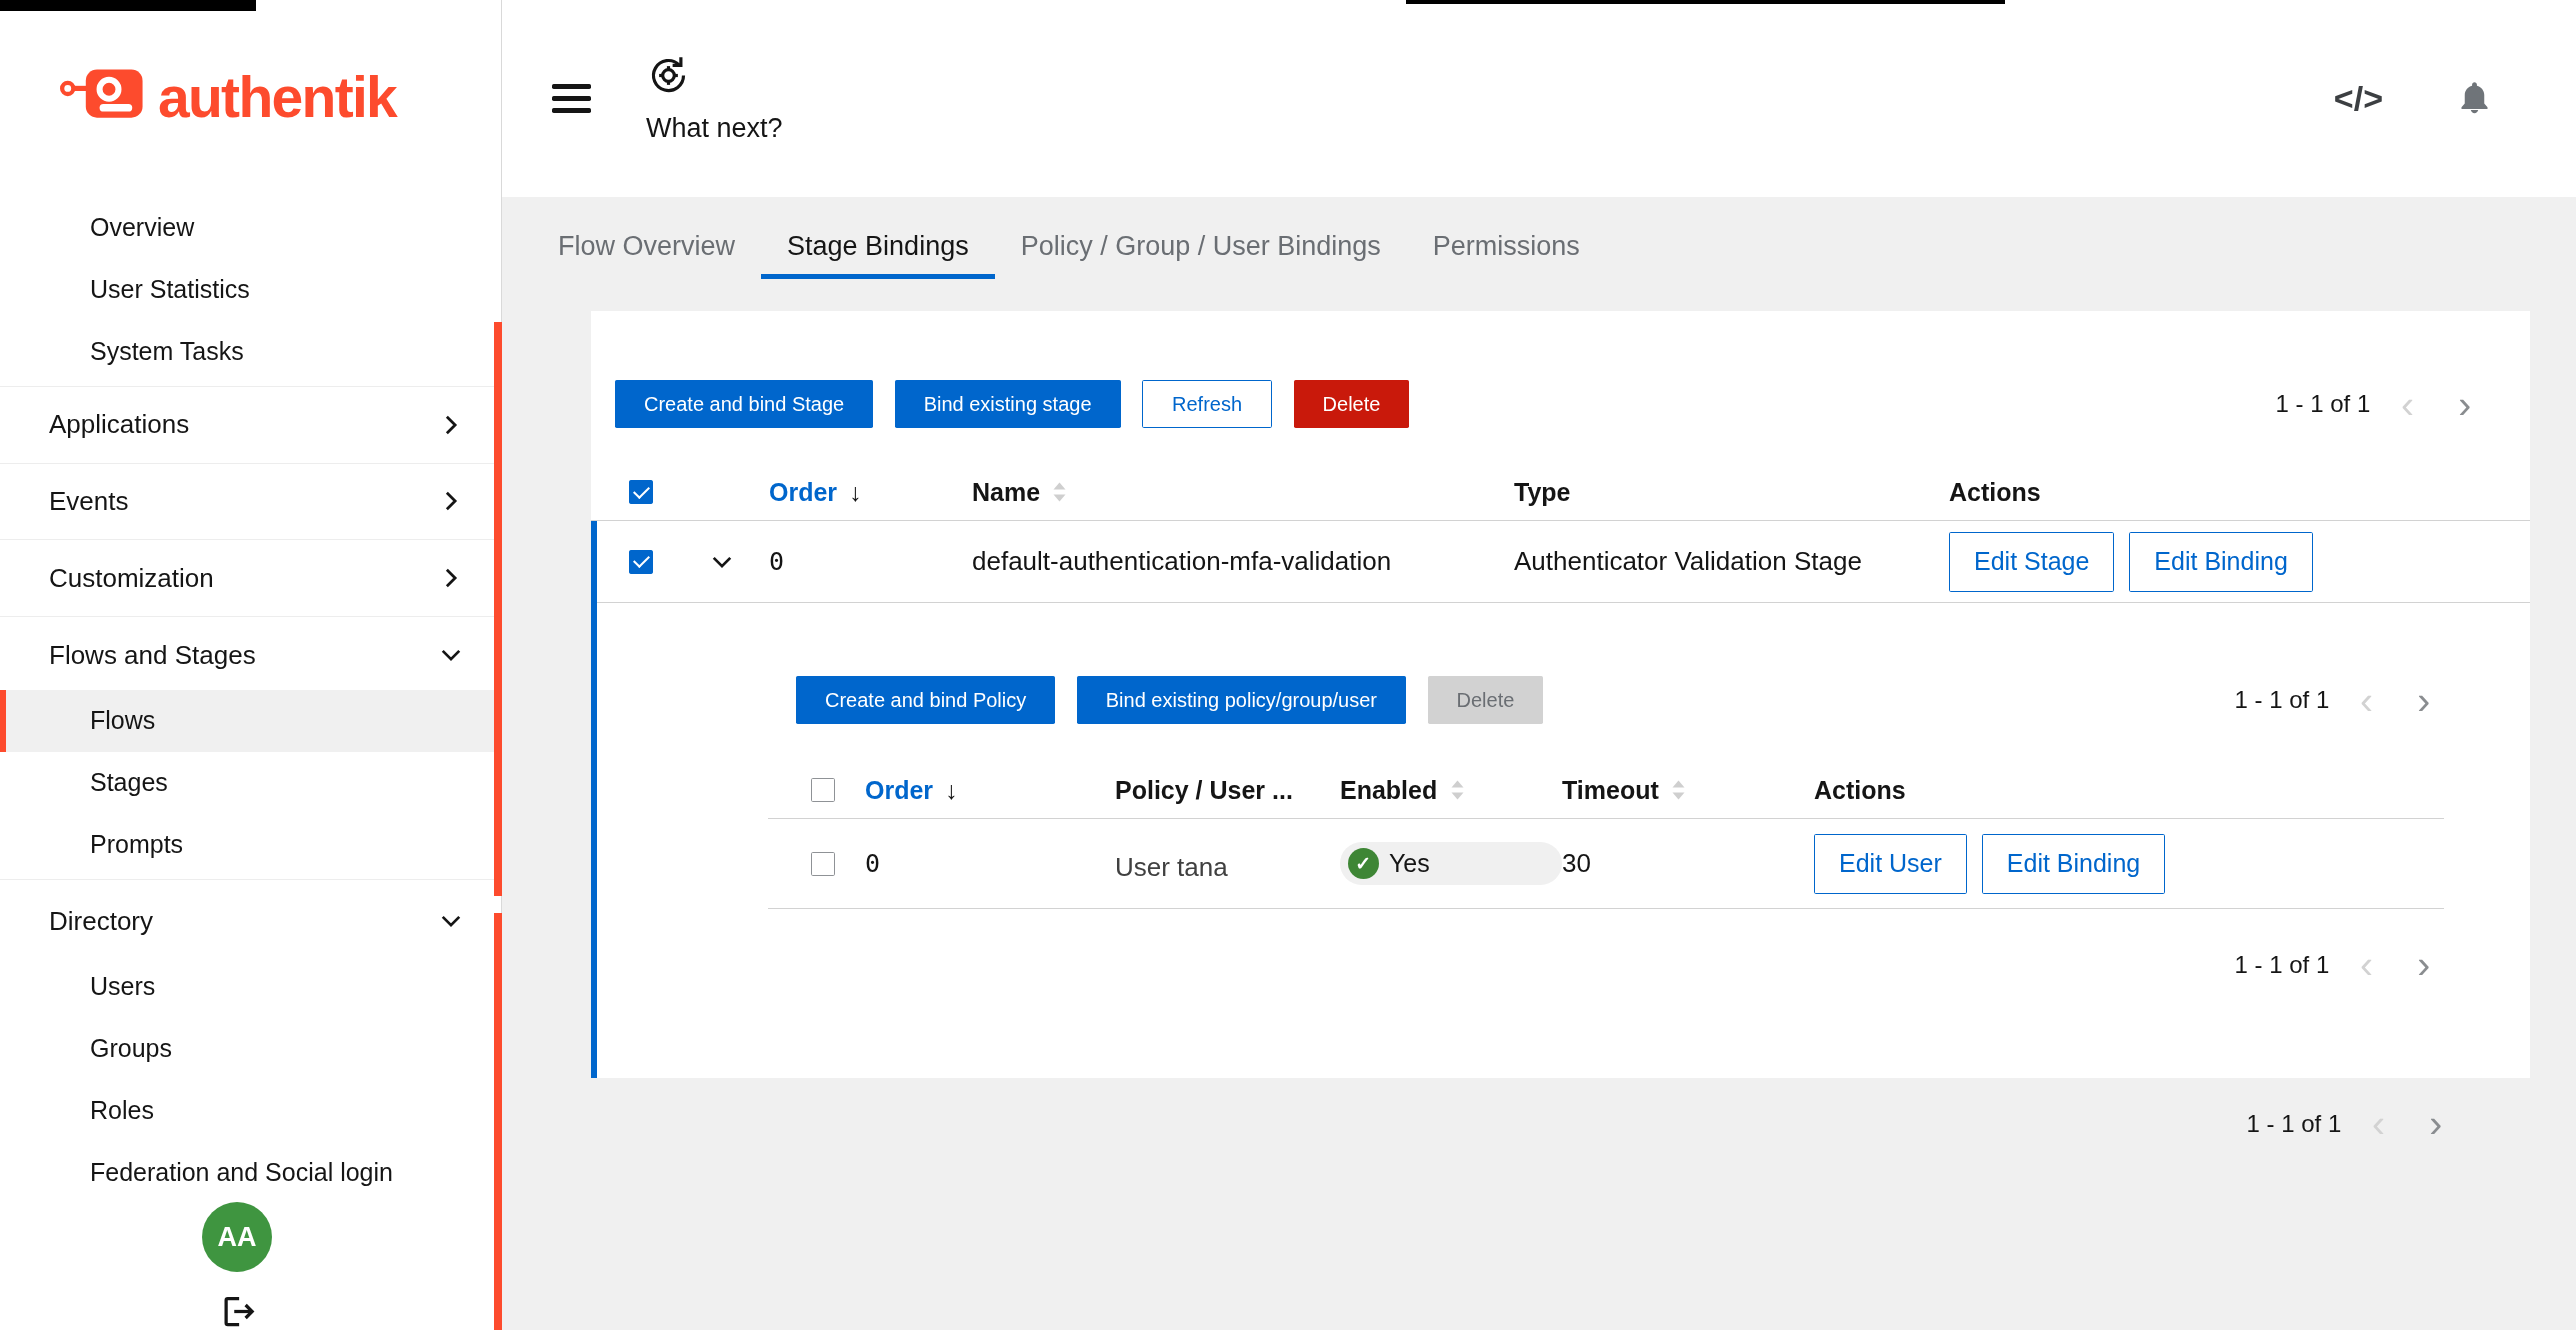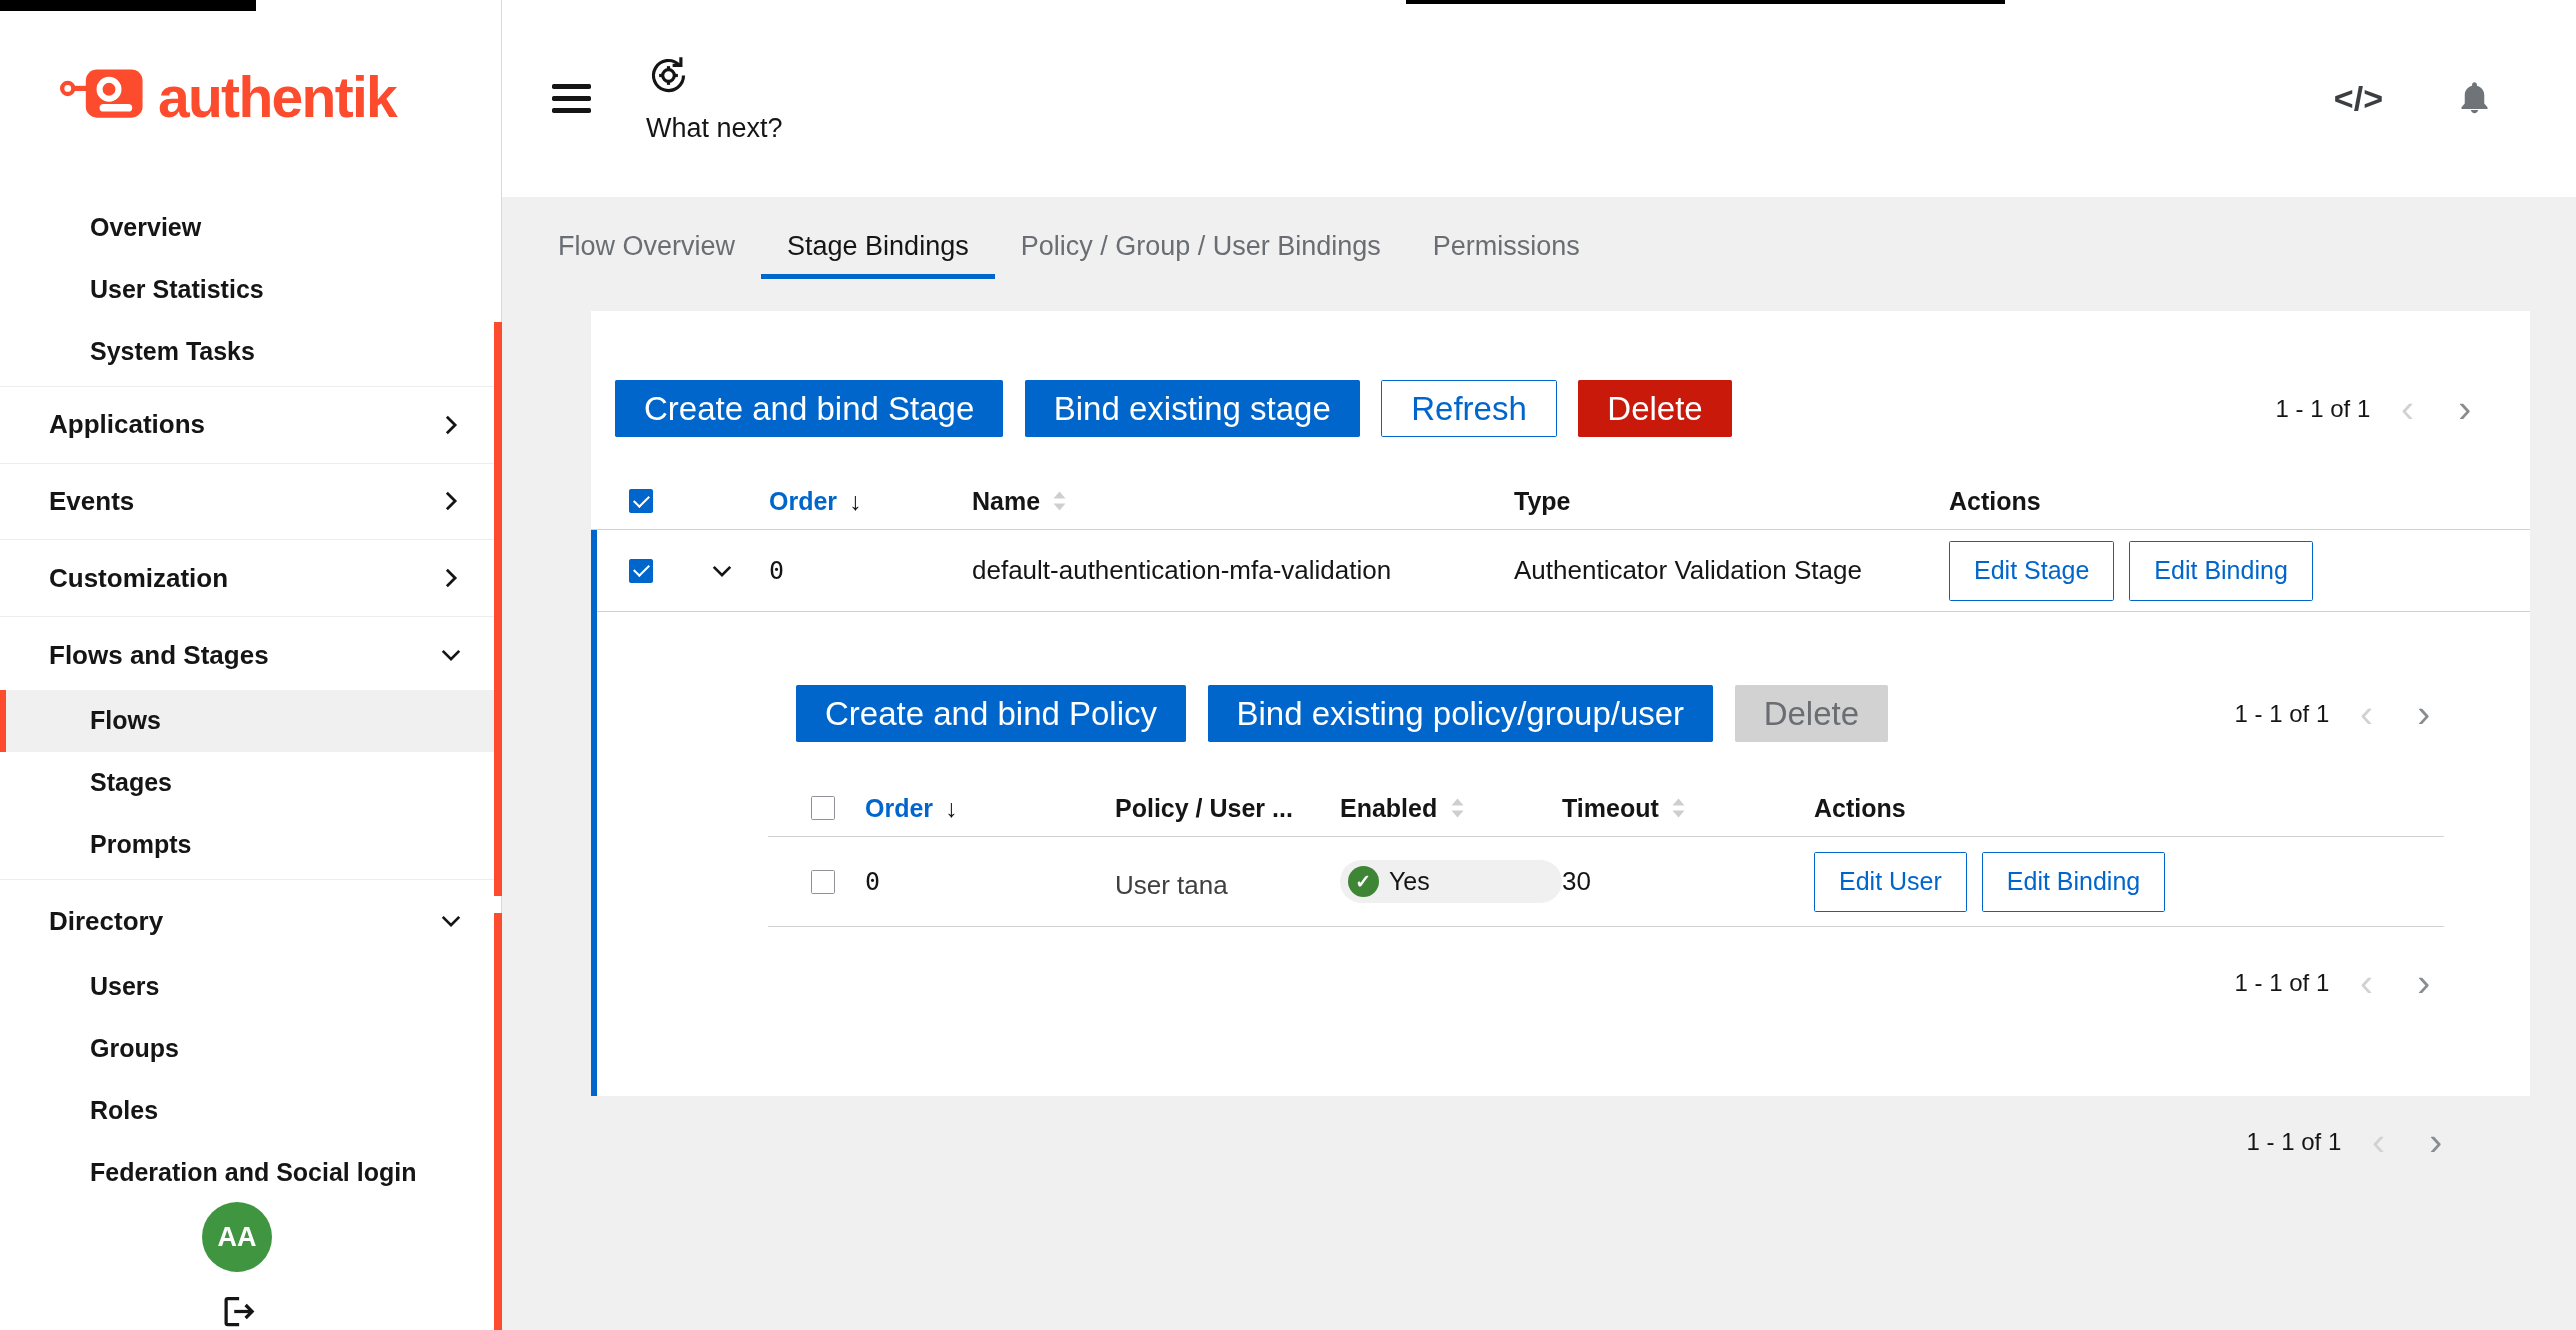--- a/index.html
+++ b/index.html
@@ -13,21 +13,21 @@
   .artifact-b { position:absolute; top:0; left:1406px; width:599px; height:4.3px; background:#000; z-index:40; }
 
   .app { display:flex; width:2576px; height:1331px; }
 
   
   .sidebar { width:502px; min-width:502px; background:#fff; border-right:0.9px solid #d9d9d9;
              position:relative; display:flex; flex-direction:column; }
   .logo-row { height:193px; display:flex; align-items:center; padding-left:60px; gap:12px; flex-shrink:0; }
   .logo-text { font-size:57px; font-weight:bold; color:#fd4b2d; letter-spacing:-1.7px; }
   .nav { flex:1; overflow:hidden; }
-  .nav-sec { border-top:0.9px solid #ededed; padding:3.4px 0;font-weight:bold; }
+  .nav-sec { border-top:0.9px solid #ededed; padding:3.4px 0; }
   .nav-sec.first { border-top:none; }
   .nav-sec.gap { padding-top:6.9px; }
   .nav-item { height:69px; display:flex; align-items:center; padding:0 39px 0 49px;
               font-size:26px; cursor:pointer; }
   .nav-item .lbl { flex:1; }
   .nav-sub { height:62px; padding-left:90px; font-size:25px; }
   .nav-sub.selected { background:#f0f0f0; border-left:6px solid #fd4b2d; padding-left:84px; }
   .chev-svg { width:22px; height:22px; flex-shrink:0; }
   .bottom-row { height:129px; flex-shrink:0; display:flex; align-items:center;
                 justify-content:space-between; padding:0 103px 0 76px;flex-direction:column; }
@@ -54,21 +54,21 @@
             font-size:27px; color:#6a6e73; }
   .tab { display:flex; align-items:flex-end; padding:12px 26px; cursor:pointer;
          border-bottom:5.2px solid transparent; }
   .tab.active { color:#151515; border-bottom-color:#0066cc; font-weight:normal; }
 
   .content { flex:1; padding:32px 46px 0 89px; overflow:hidden; }
   .card { background:#fff; }
 
   
   .toolbar { display:flex; align-items:center; gap:21.5px; padding:69px 45px 36px 24px; }
-  .btn { font-family:inherit; font-size:33px; height:57px; padding:0 29px; border:none;
+  .btn { font-family:inherit; font-size:20px; height:48px; padding:0 29px; border:none;
          cursor:pointer; border-radius:1.7px; white-space:nowrap; }
   .btn-primary { background:#0066cc; color:#fff; }
   .btn-outline { background:#fff; color:#0066cc; border:1.7px solid #0066cc; }
   .btn-danger { background:#c9190b; color:#fff; }
   .btn-disabled { background:#d2d2d2; color:#6a6e73; cursor:default; }
   .btn-sm { height:60px; font-size:25px; padding:0 24px; }
 
   .pager { margin-left:auto; display:flex; align-items:center; font-size:24px; gap:17px; }
   .chev-btn { background:none; border:none; font-size:39px; line-height:1; padding:0 13.7px;
               cursor:pointer; font-family:inherit; }

